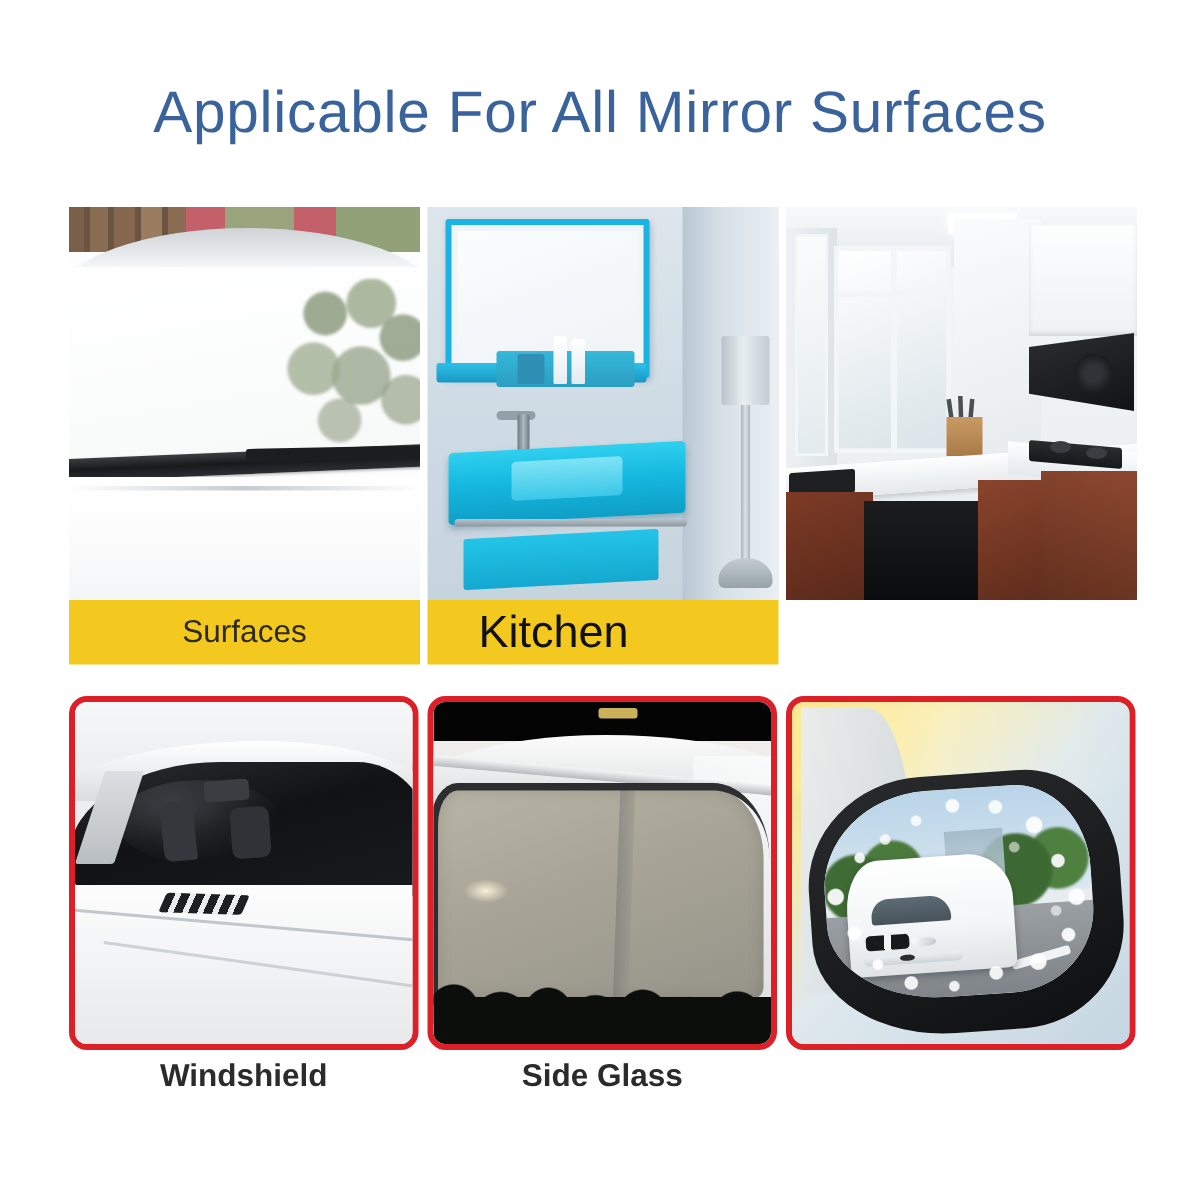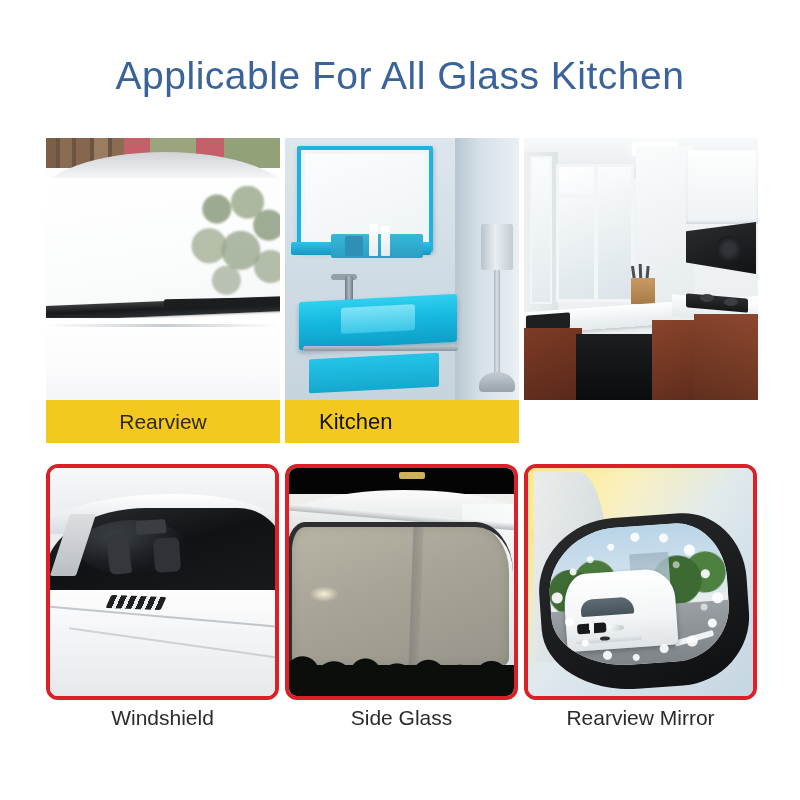--- a/index.html
+++ b/index.html
@@ -68,21 +68,21 @@
     justify-content: center;
     font-size: 21px;
     color: #2d2a17;
     font-family: "Liberation Sans", sans-serif;
   }
   .cap.kitchen {
     justify-content: flex-start;
     padding-left: 34px;
     box-sizing: border-box;
     color: #111111;
-    font-size: 22px;
+    font-size: 30px;
     font-family: "Liberation Sans Narrow", "Liberation Sans", sans-serif;
   }
 
   
   .bot-row {
     position: absolute;
     left: 46px; top: 464px;
     width: 712px; height: 236px;
     display: flex;
     gap: 6px;
@@ -96,20 +96,21 @@
     overflow: hidden;
     position: relative;
     background: #f2f2f2;
   }
   .bot-label-row {
     position: absolute;
     left: 46px; top: 706px;
     width: 712px; height: 32px;
     display: flex;
     gap: 6px;
+    font-weight: bold;
   }
   .bot-label {
     width: 233px;
     text-align: center;
     font-size: 21px;
     color: #2b2b2b;
     font-family: "Liberation Sans", sans-serif;
   }
 
   
@@ -580,21 +581,21 @@
       radial-gradient(circle at 24% 22%, rgba(255,255,255,.8) 0 3px, transparent 4px),
       radial-gradient(circle at 72% 30%, rgba(255,255,255,.55) 0 3px, transparent 4px),
       radial-gradient(circle at 86% 62%, rgba(255,255,255,.6) 0 3px, transparent 4px);
   }
 </style>
 </head>
 <body>
 
 <div id="page">
 
-  <div class="headline">Applicable For All Glass Kitchen</div>
+  <div class="headline">Applicable For All Mirror Surfaces</div>
 
   <div class="top-row">
 
     <div class="top-panel">
       <div class="fill car-bg"></div>
       <div class="car-fence"></div>
       <div class="car-roofline"></div>
       <div class="car-glass"></div>
       <div class="car-tree"></div>
       <div class="car-wiper"></div>
@@ -649,21 +650,21 @@
       <div class="kit-burner1"></div>
       <div class="kit-burner2"></div>
       <div class="kit-cabL"></div>
       <div class="kit-cabBlack"></div>
       <div class="kit-cabM"></div>
       <div class="kit-cabR"></div>
     </div>
   </div>
 
   <div class="cap-row">
-    <div class="cap">Rearview</div>
+    <div class="cap">Surfaces</div>
     <div class="cap kitchen">Kitchen</div>
   </div>
 
   <div class="bot-row">
 
     <div class="bot-cell">
       <div class="fill ws-bg"></div>
       <div class="ws-sky"></div>
       <div class="ws-roof"></div>
       <div class="ws-glass"></div>
@@ -712,16 +713,15 @@
           <div class="rv-fog"></div>
         </div>
         <div class="rv-drops"></div>
       </div>
     </div>
   </div>
 
   <div class="bot-label-row">
     <div class="bot-label">Windshield</div>
     <div class="bot-label">Side Glass</div>
-    <div class="bot-label">Rearview Mirror</div>
   </div>
 
 </div>
 
 </body></html>

